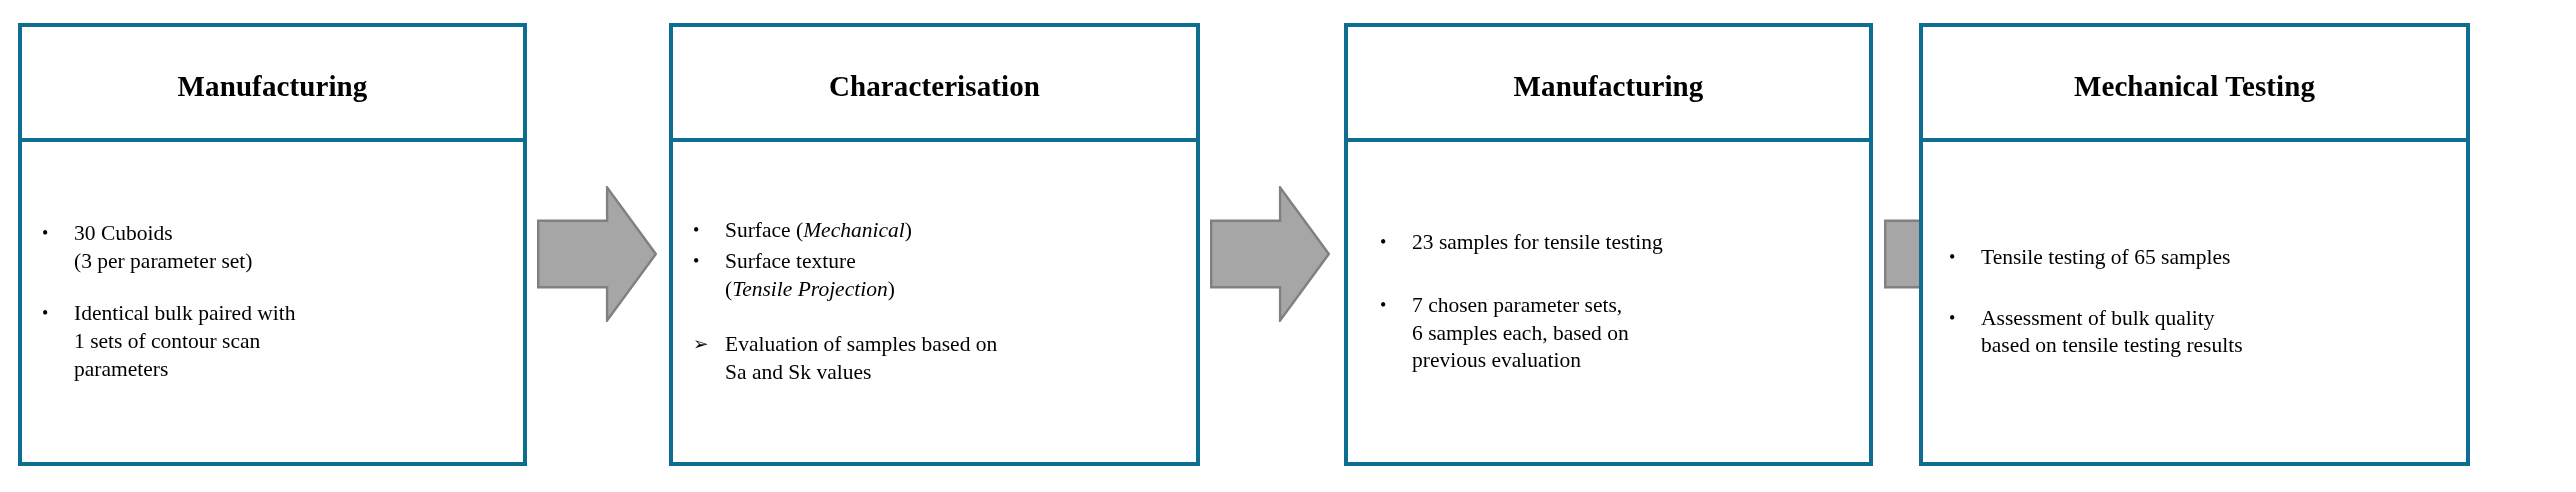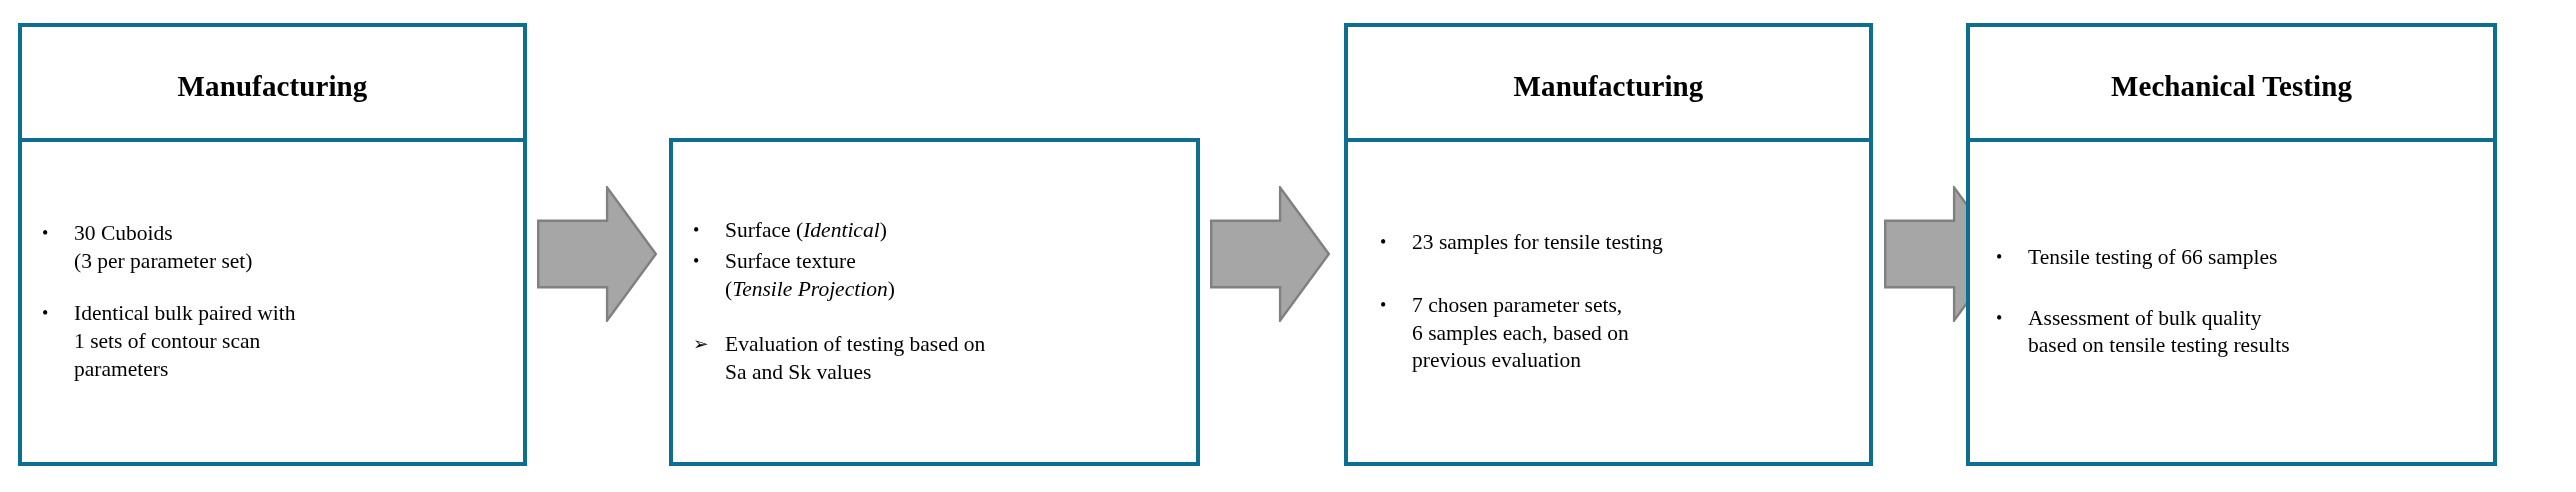--- a/index.html
+++ b/index.html
@@ -136,34 +136,37 @@
     </div>
   </div>
 
   <div class="connector" style="left:537px;">
     <svg viewBox="0 0 202 228" xmlns="http://www.w3.org/2000/svg">
       <polygon points="2,58 118,58 118,2 200,114 118,226 118,170 2,170" fill="#A6A6A6" stroke="#808080" stroke-width="4" stroke-linejoin="miter"></polygon>
     </svg>
   </div>
 
   <div class="stage" style="left:669px; width:531px;">
+    <div class="stage-header">
+      <div class="stage-header-title">Characterisation</div>
+    </div>
     <div class="stage-body">
       <ul class="bullet-list">
         <li class="bullet-item">
           <span class="bullet-marker">•</span>
-          <span class="bullet-text"><span>Surface (</span><em>Identical</em><span>)</span></span>
+          <span class="bullet-text"><span>Surface (</span><em>Mechanical</em><span>)</span></span>
         </li>
         <li class="bullet-item" style="margin-top:3.6px;">
           <span class="bullet-marker">•</span>
           <span class="bullet-text"><span>Surface texture
 (</span><em>Tensile Projection</em><span>)</span></span>
         </li>
         <li class="bullet-item" style="margin-top:27.4px;">
           <span class="bullet-marker arrow-marker">➢</span>
-          <span class="bullet-text">Evaluation of testing based on
+          <span class="bullet-text">Evaluation of samples based on
 Sa and Sk values</span>
         </li>
       </ul>
     </div>
   </div>
 
   <div class="connector" style="left:1210px;">
     <svg viewBox="0 0 202 228" xmlns="http://www.w3.org/2000/svg">
       <polygon points="2,58 118,58 118,2 200,114 118,226 118,170 2,170" fill="#A6A6A6" stroke="#808080" stroke-width="4" stroke-linejoin="miter"></polygon>
     </svg>
@@ -188,29 +191,29 @@
       </ul>
     </div>
   </div>
 
   <div class="connector" style="left:1884px;">
     <svg viewBox="0 0 202 228" xmlns="http://www.w3.org/2000/svg">
       <polygon points="2,58 118,58 118,2 200,114 118,226 118,170 2,170" fill="#A6A6A6" stroke="#808080" stroke-width="4" stroke-linejoin="miter"></polygon>
     </svg>
   </div>
 
-  <div class="stage" style="left:1966px; width:531px;">
+  <div class="stage" style="left:1919px; width:531px;padding-left:20px;">
     <div class="stage-header">
       <div class="stage-header-title">Mechanical Testing</div>
     </div>
     <div class="stage-body">
       <ul class="bullet-list" style="padding-left:26px;">
         <li class="bullet-item">
           <span class="bullet-marker">•</span>
-          <span class="bullet-text">Tensile testing of 66 samples</span>
+          <span class="bullet-text">Tensile testing of 65 samples</span>
         </li>
         <li class="bullet-item" style="margin-top:33px;">
           <span class="bullet-marker">•</span>
           <span class="bullet-text">Assessment of bulk quality
 based on tensile testing results</span>
         </li>
       </ul>
     </div>
   </div>
 

